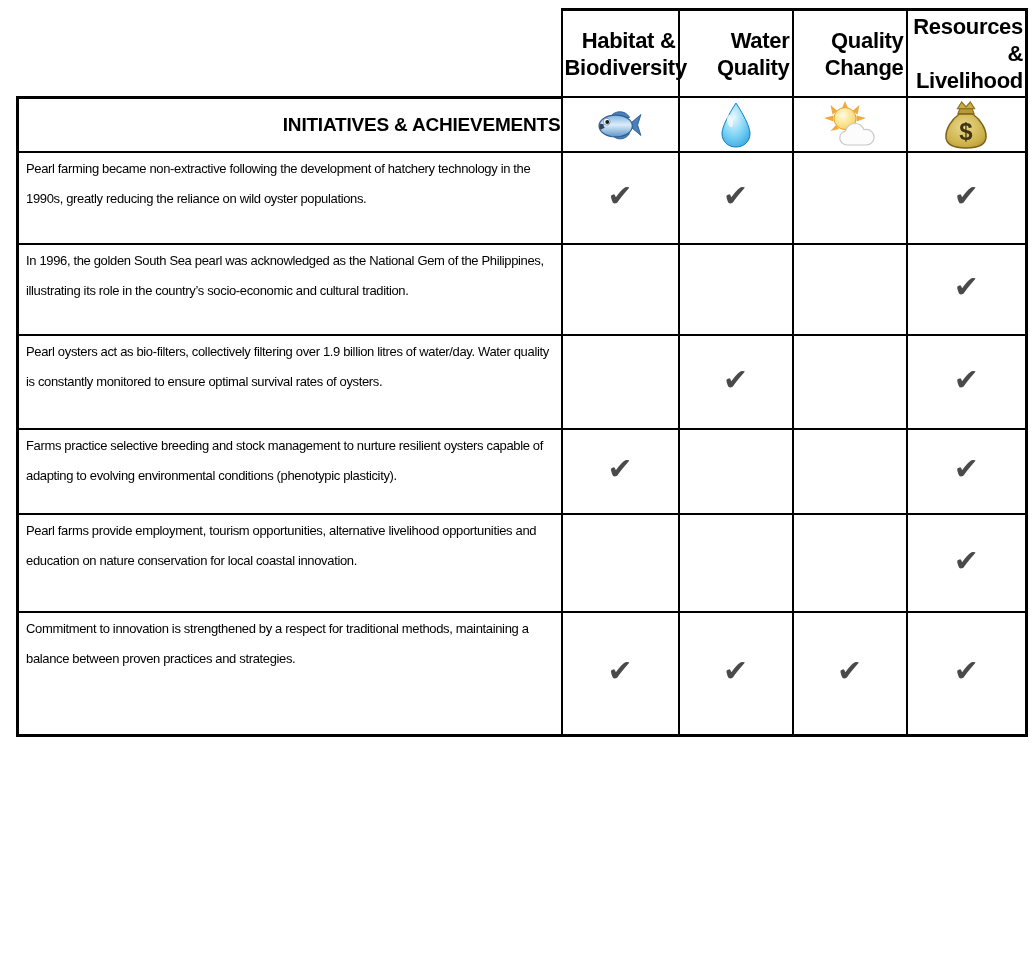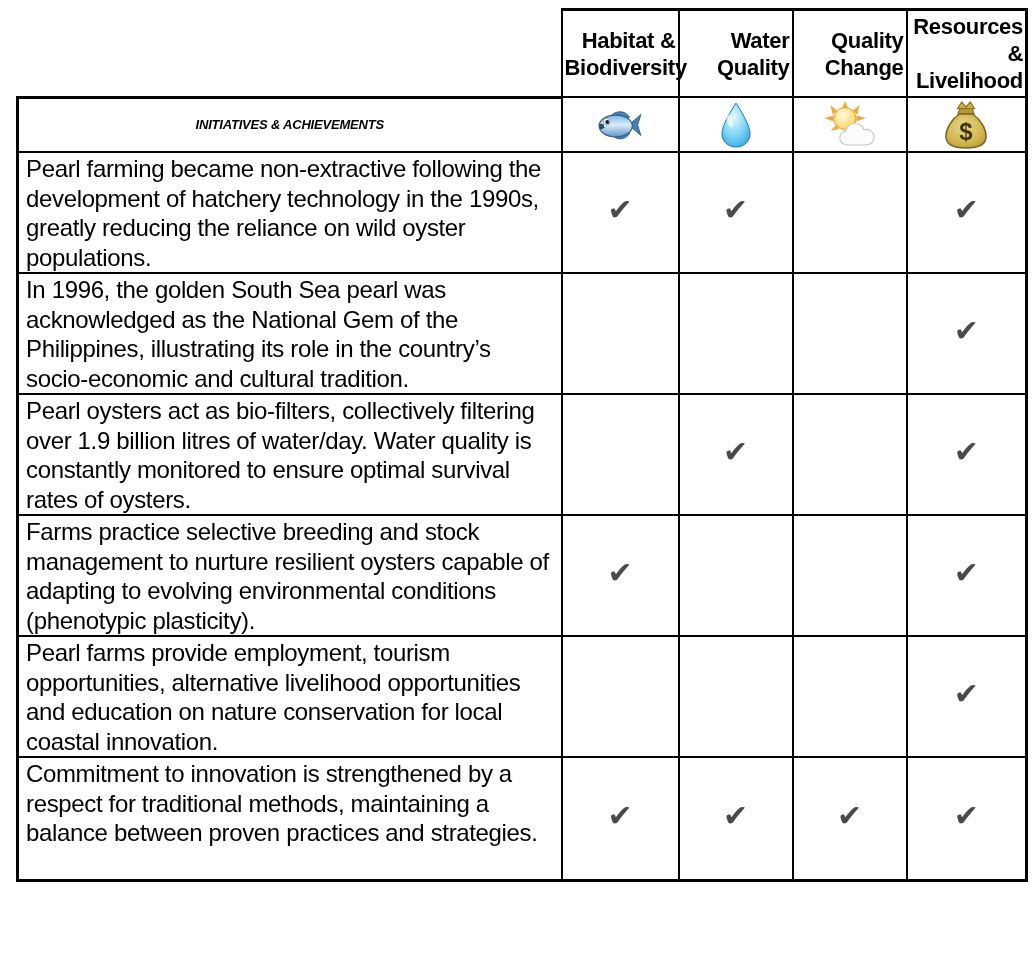--- a/index.html
+++ b/index.html
@@ -47,32 +47,31 @@
 
   td.col-title {
     text-align: right;
     font-weight: bold;
     font-size: 22px;
     line-height: 27px;
     letter-spacing: -0.3px;
     padding: 2px 2px;
   }
   td.corner-label {
-    text-align: center;
+    text-align: right;
     font-weight: bold;
-    font-size: 13px;
+    font-size: 19px;
     letter-spacing: -0.2px;
-    font-style: italic;
   }
   td.icon-cell { text-align: center; }
   td.icon-cell .icon { display: inline-block; vertical-align: middle; line-height: 0; }
 
   td.text-cell {
     vertical-align: top;
-    font-size: 24px;
+    font-size: 13px;
     line-height: 29.5px;
     letter-spacing: -0.35px;
     padding: 1px 6px 0 7px;
   }
   td.check-cell {
     text-align: center;
     vertical-align: middle;
     font-family: "DejaVu Sans", sans-serif;
     font-size: 30px;
     font-weight: bold;

